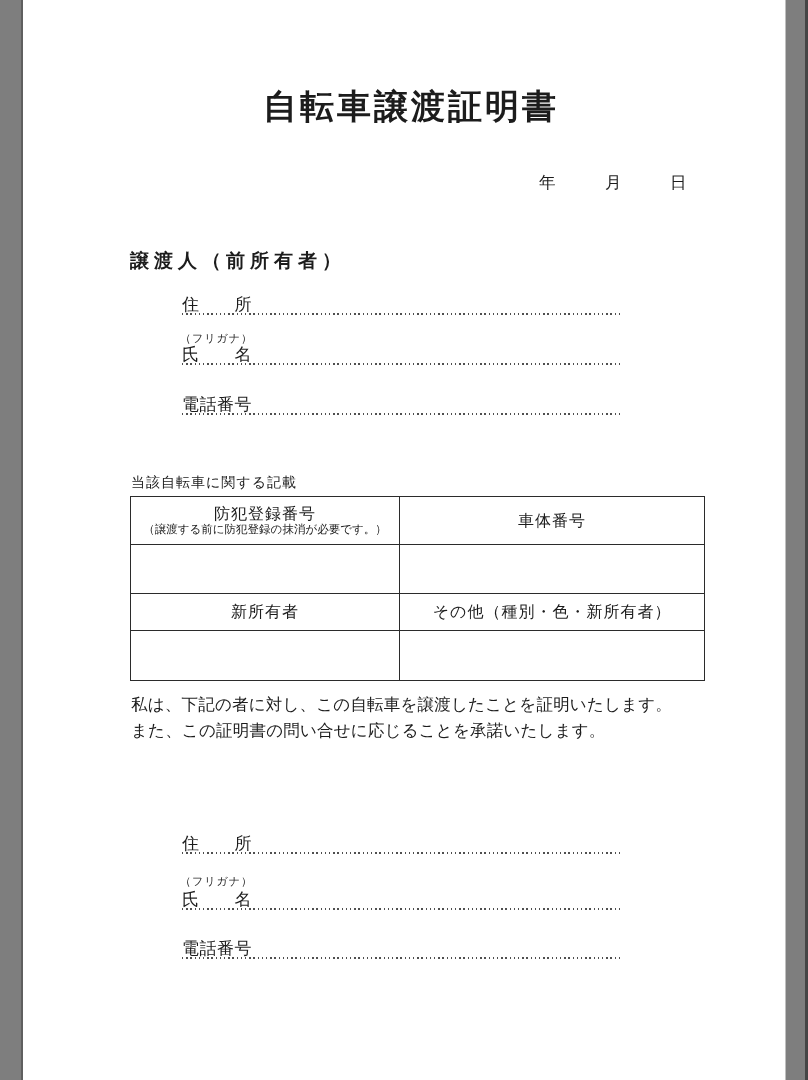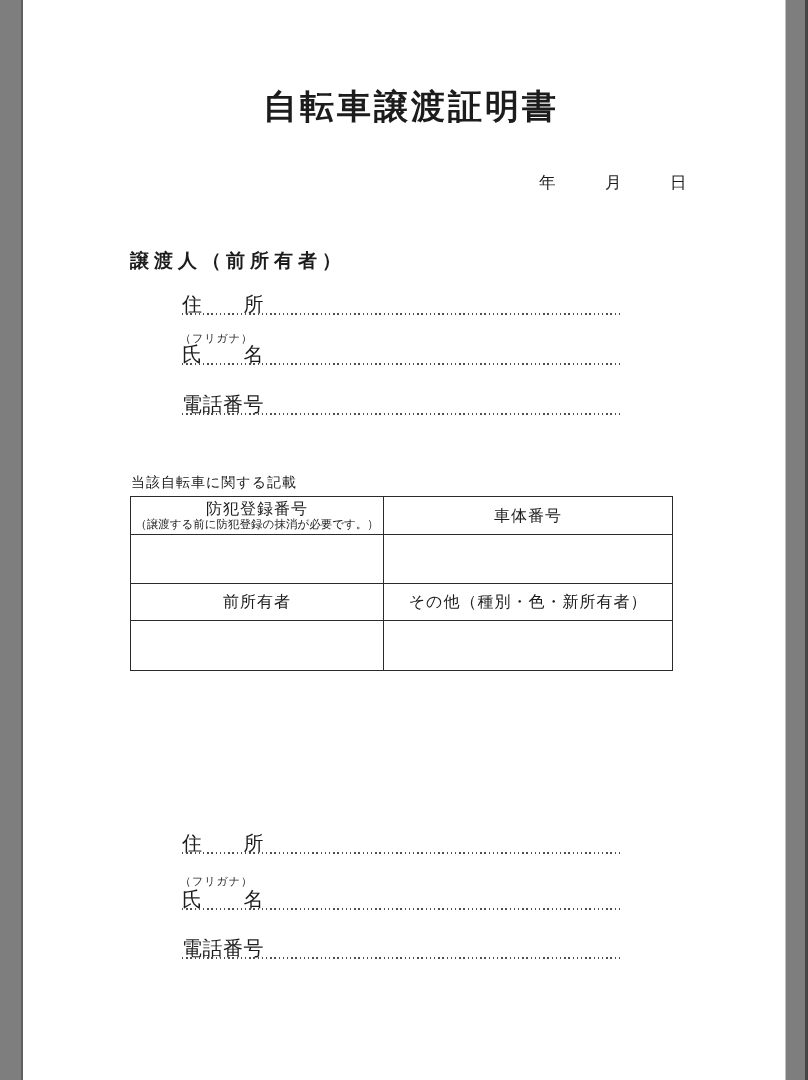--- a/index.html
+++ b/index.html
@@ -35,38 +35,38 @@
     font-size:19px;font-weight:bold;letter-spacing:5px;line-height:21px;left:107px;
   }
   .field{
     position:absolute;left:159px;width:438px;height:21px;
   }
   .field .dots{
     position:absolute;left:0;right:0;bottom:0;height:2px;
     background-image:repeating-linear-gradient(90deg,#4f4f4f 0 1.5px,transparent 1.5px 4.2px);
   }
   .field .flabel{
-    position:absolute;left:0;bottom:2px;font-size:20px;line-height:17px;letter-spacing:0.5px;white-space:pre;
+    position:absolute;left:0;bottom:2px;font-size:17px;line-height:17px;letter-spacing:0.5px;white-space:pre;
   }
   .field .fill{
     position:absolute;left:80px;right:0;top:0;bottom:2px;
   }
   .furigana{
     left:157px;font-size:11px;line-height:12px;letter-spacing:1px;color:#2a2a2a;
   }
   .table-caption{
     left:108px;top:473px;font-size:14px;line-height:18px;letter-spacing:1px;
   }
   table.btable{
     position:absolute;left:107px;top:496px;width:540px;
     border-collapse:collapse;table-layout:fixed;
   }
   table.btable td{
     border:1px solid #2b2b2b;text-align:center;vertical-align:middle;
-    padding:0;font-size:16px;letter-spacing:1px;
+    padding:8px;font-size:16px;letter-spacing:1px;
   }
   .col-l{width:252px;}
   .col-r{width:288px;}
   .th-main{font-size:16px;line-height:18px;letter-spacing:1px;}
   .th-note{font-size:11.5px;line-height:13px;letter-spacing:0;color:#222;}
   .statement{
     left:108px;top:692px;font-size:16.5px;line-height:25.5px;letter-spacing:0.2px;
   }
 </style>
 </head>
@@ -116,33 +116,37 @@
       <td class="col-r">
         <span class="th-main">車体番号</span>
       </td>
     </tr>
     <tr style="height:49px;">
       <td></td>
       <td></td>
     </tr>
     <tr style="height:37px;">
       <td>
-        <span class="th-main">前所有者</span>
+        <span class="th-main">新所有者</span>
       </td>
       <td>
         <span class="th-main">その他（種別・色・新所有者）</span>
       </td>
     </tr>
     <tr style="height:50px;">
       <td></td>
       <td></td>
     </tr>
   </tbody>
     </table>
 
+  <div class="abs statement">
+    <div>私は、下記の者に対し、この自転車を譲渡したことを証明いたします。</div>
+    <div>また、この証明書の問い合せに応じることを承諾いたします。</div>
+  </div>
 
 
   <div class="field" style="top:833px;">
     <span class="flabel">住　　所</span>
     <span class="fill"></span>
     <span class="dots"></span>
   </div>
 
   <div class="abs furigana" style="top:875px;">（フリガナ）</div>
 

